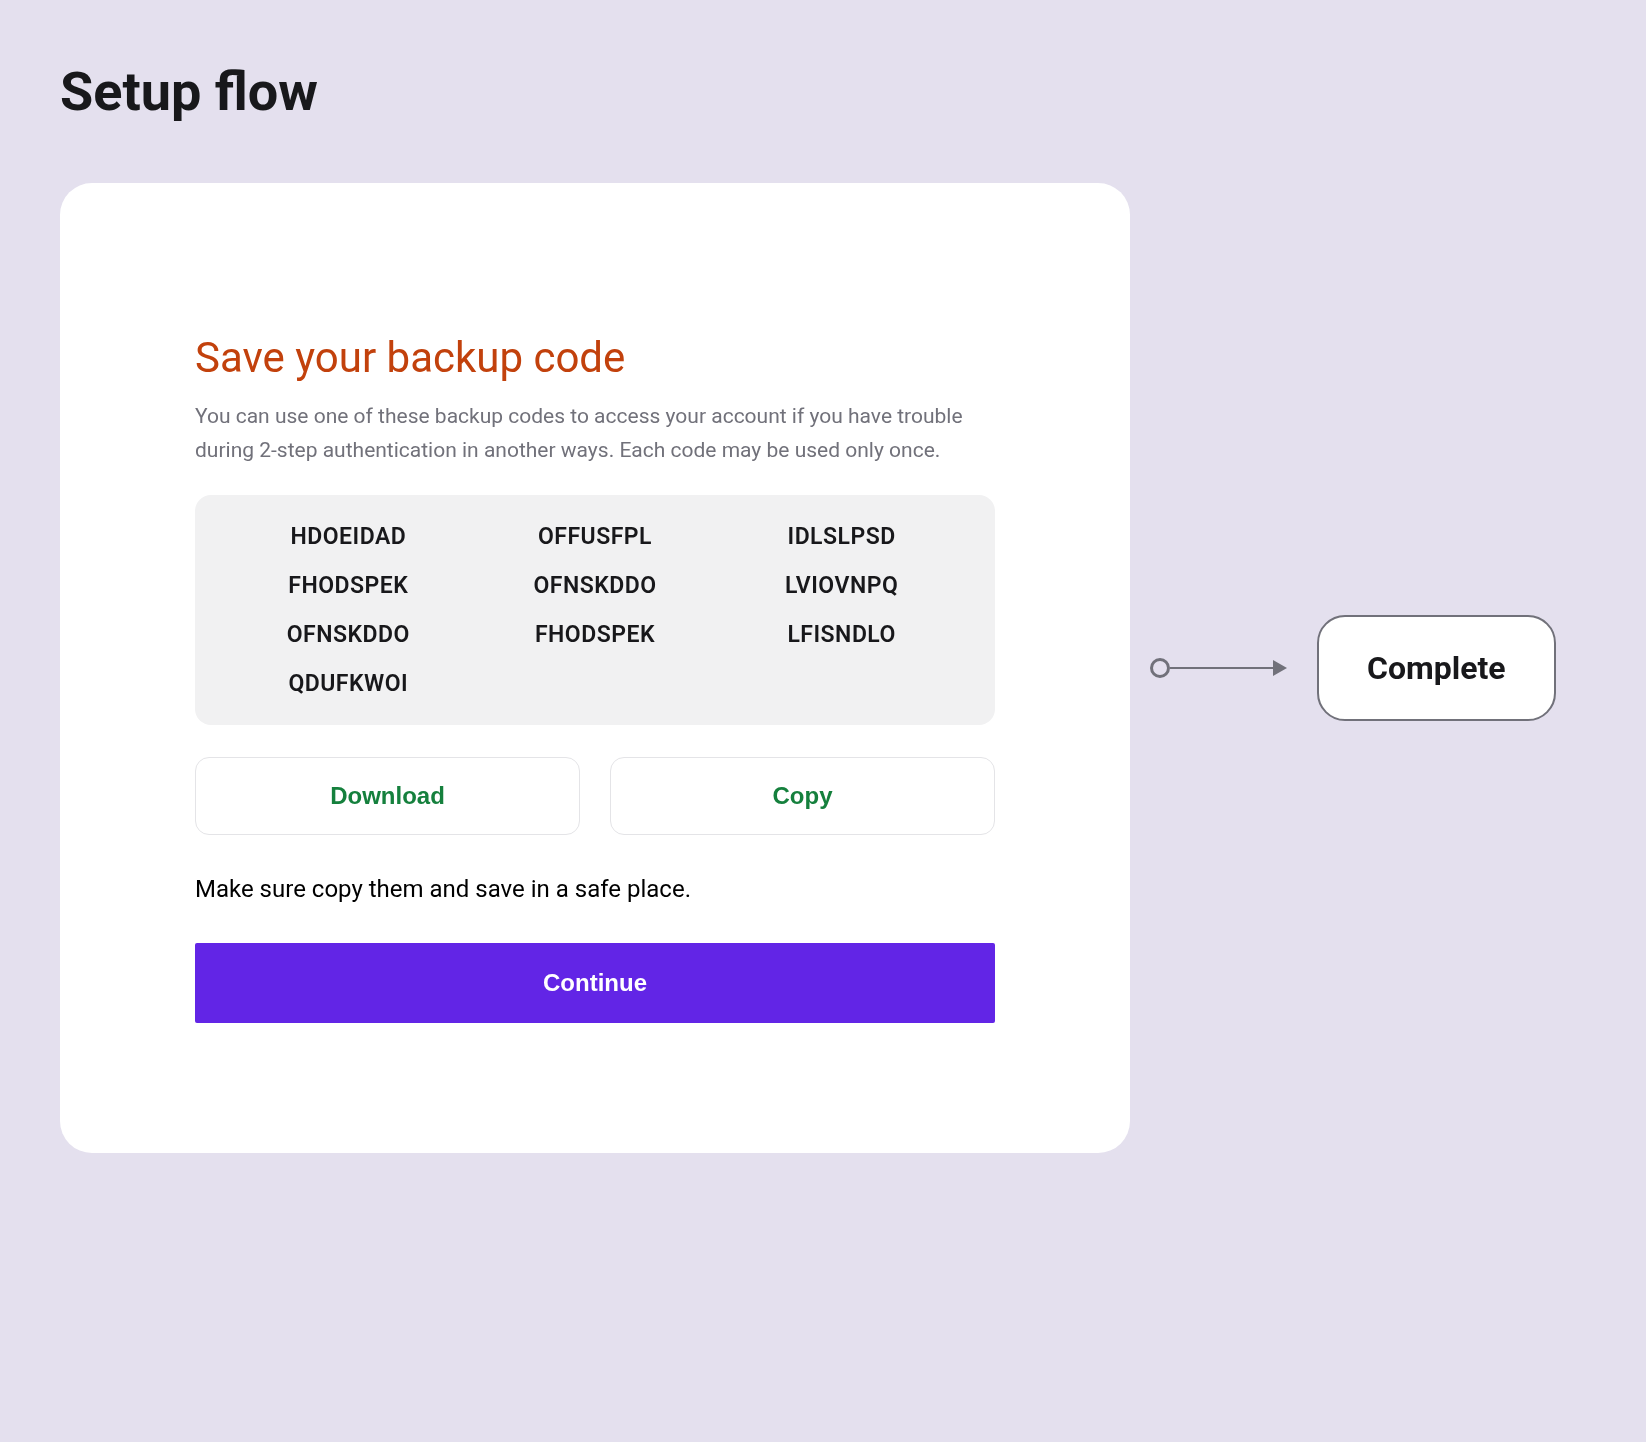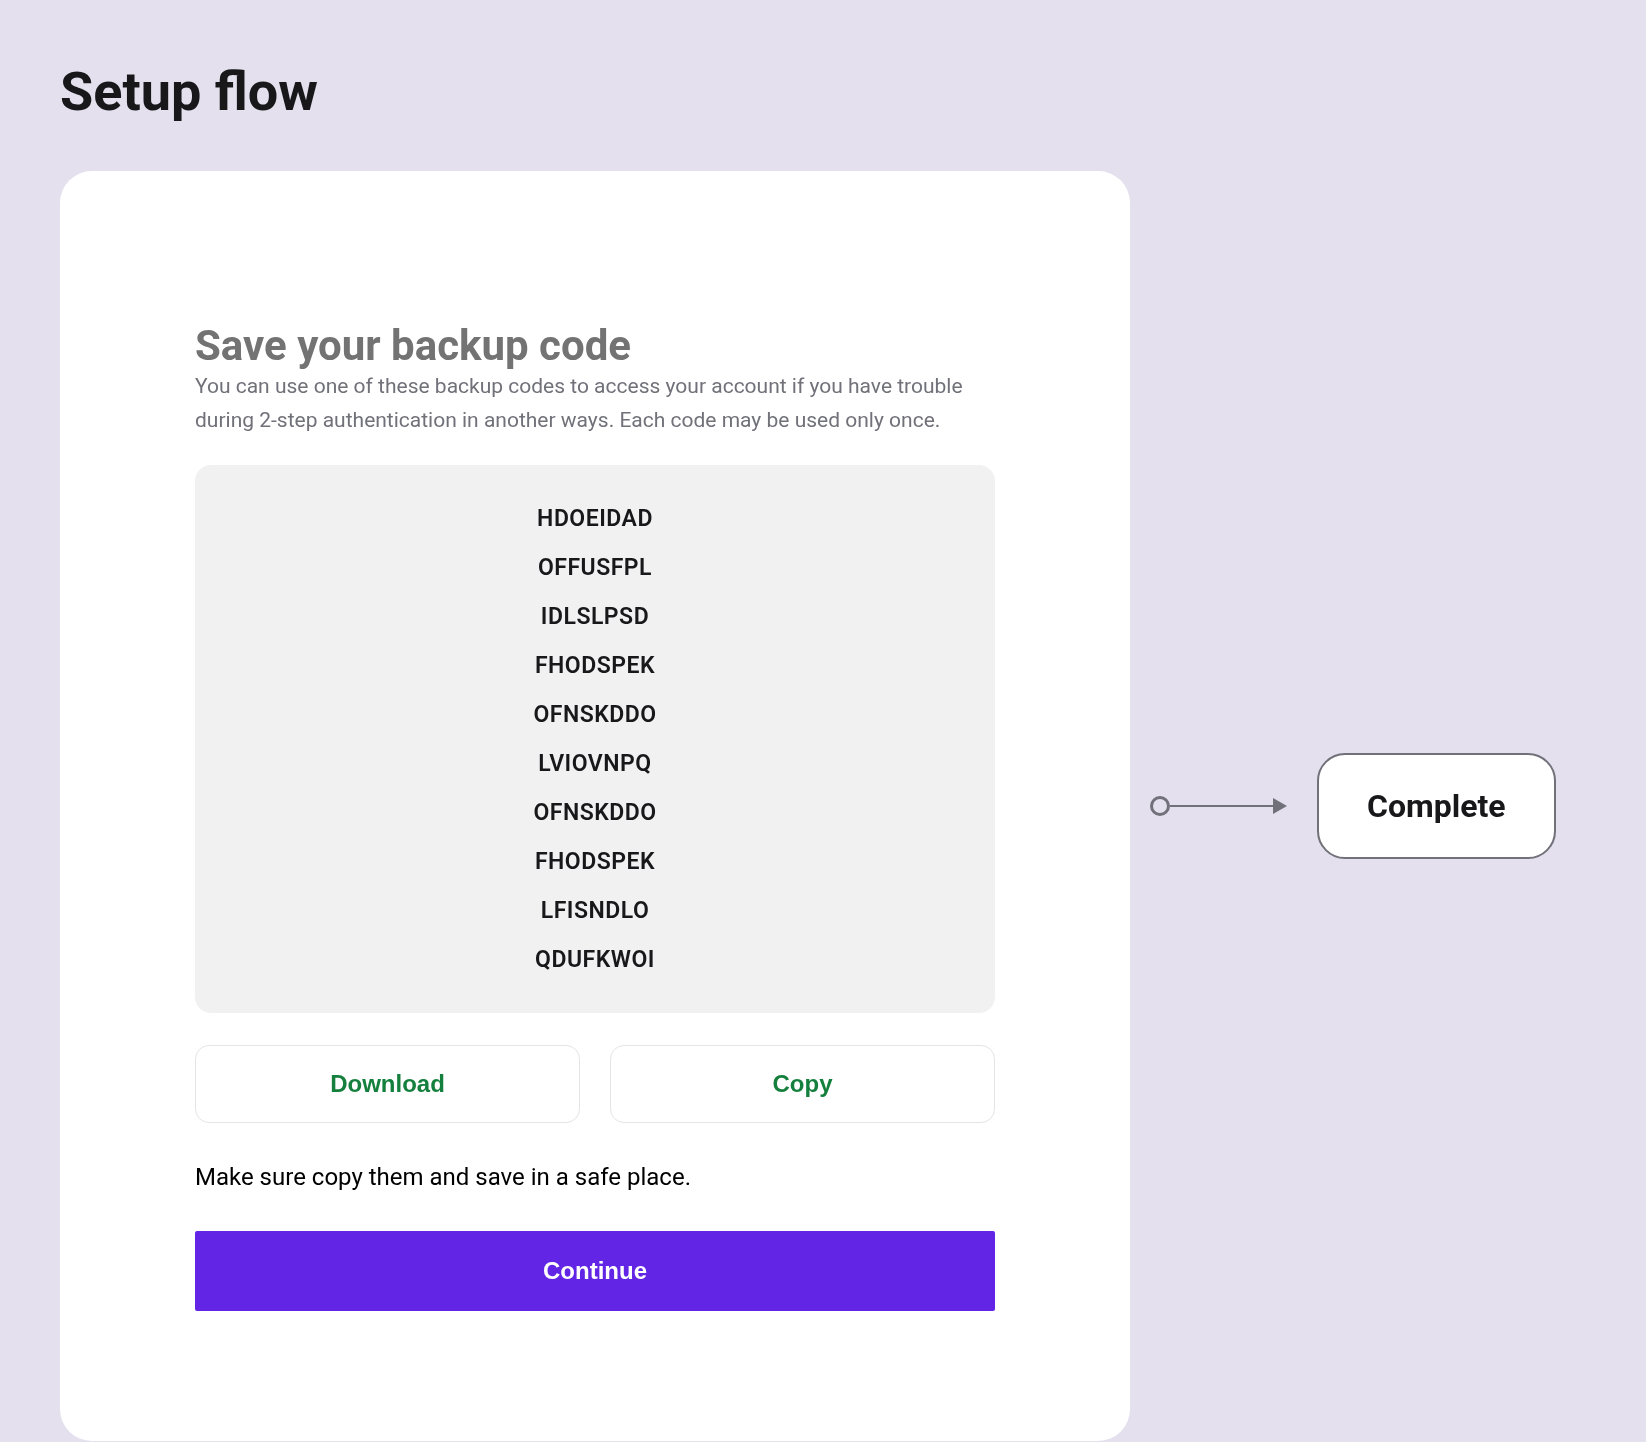--- a/index.html
+++ b/index.html
@@ -13,55 +13,56 @@
       background-color: #e4e0ee;
       width: 1646px;
       height: 1442px;
       padding: 60px;
     }
     
     .page-title {
       font-size: 54px;
       font-weight: 700;
       color: #18181b;
-      margin-bottom: 48px;
+      margin-bottom: 60px;
     }
     
     .main-container {
       display: flex;
       align-items: center;
       gap: 0;
     }
     
     .card {
       background-color: #ffffff;
       border-radius: 32px;
       width: 1070px;
       padding: 150px 135px 130px 135px;
     }
     
     .card-title {
       font-size: 42px;
-      font-weight: 700;
-      color: #737373;
+      font-weight: 400;
+      color: #c2410c;
+      margin-bottom: 18px;
     }
     
     .card-description {
       font-size: 21px;
       color: #71717a;
       line-height: 1.6;
       margin-bottom: 28px;
     }
     
     .codes-box {
       background-color: #f1f1f2;
       border-radius: 16px;
-      padding: 40px 60px;
+      padding: 28px 60px;
       display: grid;
-      grid-template-columns: 1fr;
+      grid-template-columns: 1fr 1fr 1fr;
       gap: 22px 60px;
       margin-bottom: 32px;
     }
     
     .code-item {
       font-size: 23px;
       font-weight: 600;
       color: #18181b;
       text-align: center;
       letter-spacing: 0.5px;

